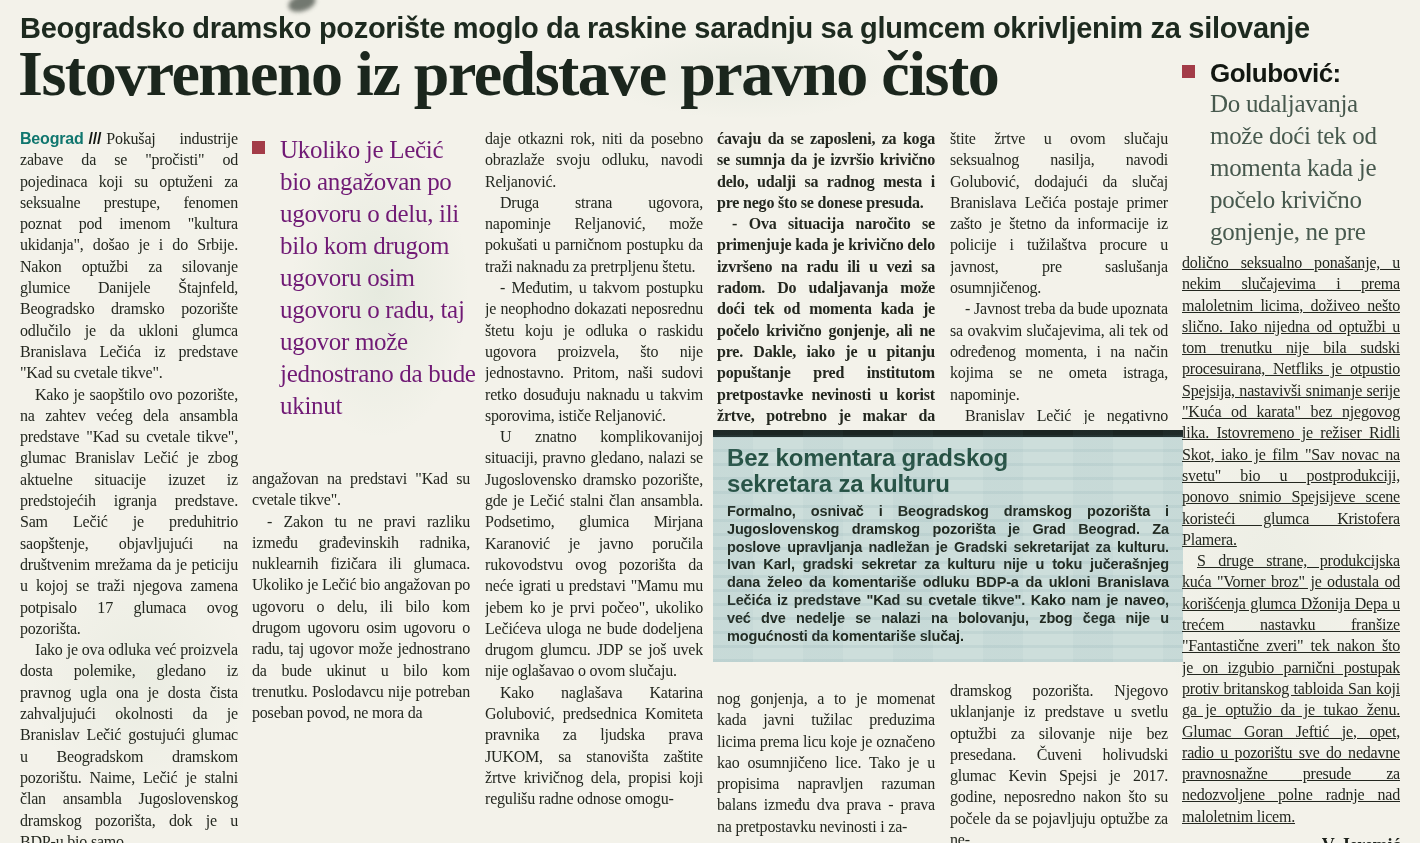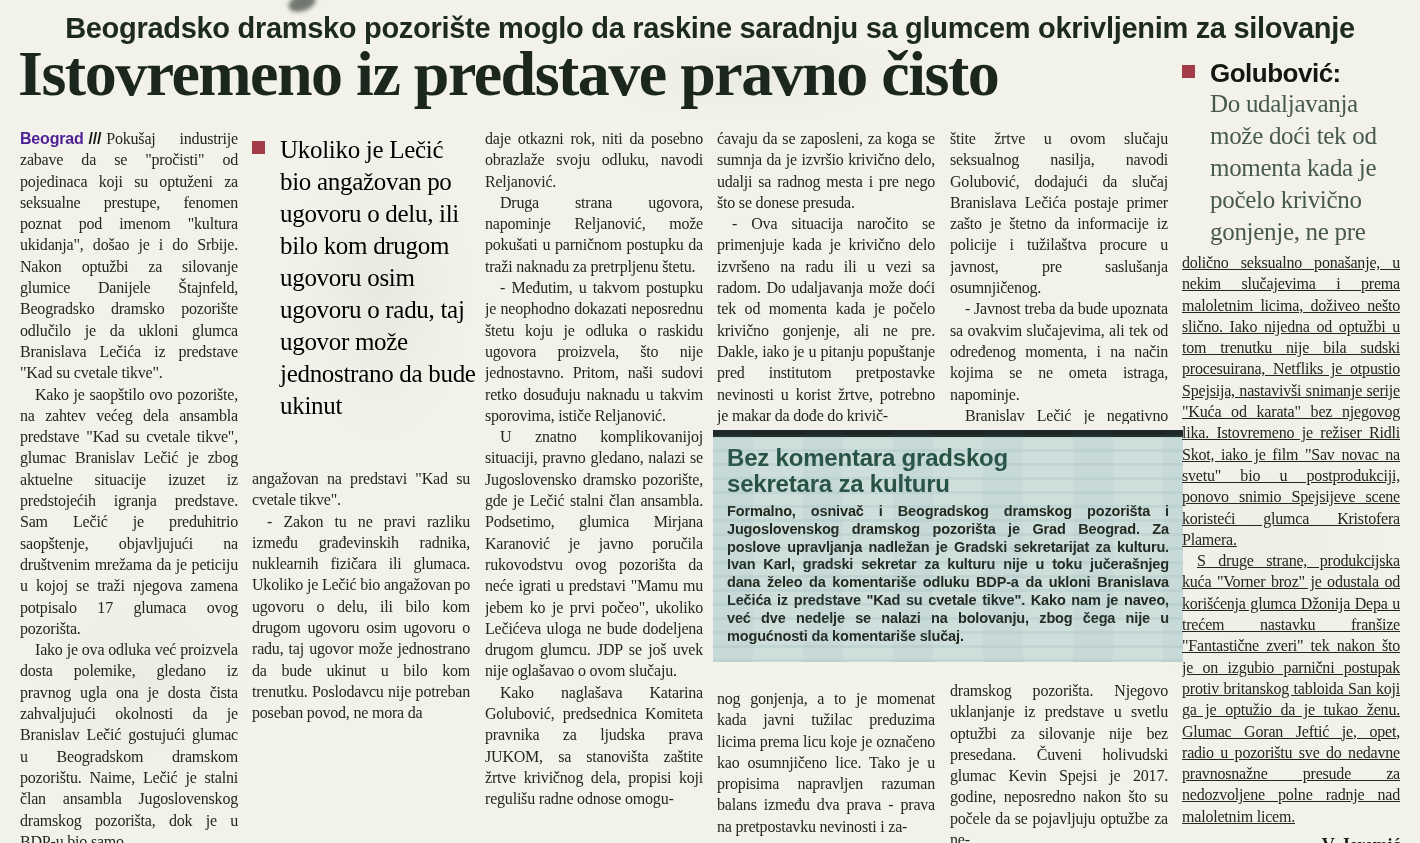--- a/index.html
+++ b/index.html
@@ -9,49 +9,49 @@
     position:relative;
     overflow:hidden;
     font-family:"Liberation Serif", serif;
     color:#23271f;
   }
   
   .kicker{
     position:absolute;left:20px;top:12px;width:1380px;
     font-family:"Liberation Sans", sans-serif;
     font-weight:bold;font-size:29px;line-height:32px;
-    color:#1d2a1f;letter-spacing:-0.3px;text-align:center;
+    color:#1d2a1f;letter-spacing:-0.3px;
   }
   .headline{
     position:absolute;left:18px;top:40px;width:1160px;margin:0;
     font-family:"Liberation Serif", serif;
     font-weight:bold;font-size:64px;line-height:68px;
     color:#1b261d;letter-spacing:-1.5px;
   }
   
   .col{
     position:absolute;width:218px;
     font-size:16px;line-height:21.3px;letter-spacing:-0.2px;
     text-align:justify;color:#23271f;
     overflow:hidden;
   }
   .bp{margin:0;text-indent:15px;}
   .bp.ni{text-indent:0;}
   .lede-loc{
     font-family:"Liberation Sans", sans-serif;
-    font-weight:bold;font-size:16px;color:#4c1d95;
+    font-weight:bold;font-size:16px;color:#0f766e;
   }
   .lede-sep{
     font-family:"Liberation Sans", sans-serif;
     font-weight:bold;color:#141712;margin:0 5px 0 5px;
   }
   .col1{left:20px;top:128px;height:715px;}
   .col2body{left:252px;top:468px;height:375px;}
   .col3{left:485px;top:128px;height:715px;}
-  .col4top{left:717px;top:128px;height:300px;}
+  .col4top{left:717px;top:128px;height:300px;font-weight:bold;}
   .col4bot{left:717px;top:688px;height:155px;}
   .col5top{left:950px;top:128px;height:296px;}
   .col5bot{left:950px;top:680px;height:163px;}
   .col6{left:1182px;top:252px;height:591px;text-decoration:underline;}
   
   .pullquote{position:absolute;padding-left:28px;}
   .pq-reljanovic{left:252px;top:134px;width:196px;}
   .pq-golubovic{left:1182px;top:58px;width:200px;}
   .bullet{
     position:absolute;left:0;top:7px;width:13px;height:13px;
@@ -59,21 +59,21 @@
   }
   .pq-label{
     font-family:"Liberation Sans", sans-serif;
     font-weight:bold;font-size:26px;line-height:30px;
     color:#121711;letter-spacing:-0.5px;
   }
   .pq-text{
     font-family:"Liberation Serif", serif;
     font-size:25px;line-height:32px;letter-spacing:-0.3px;
   }
-  .pq-reljanovic .pq-text{color:#000000;}
+  .pq-reljanovic .pq-text{color:#701a75;}
   .pq-golubovic .pq-text{color:#47594e;}
   
   .infobox{
     position:absolute;left:713px;top:430px;width:470px;height:232px;
     background:#cddedb;
   }
   .infobox-bar{height:7px;background:#1b2522;}
   .infobox-inner{padding:8px 14px 0 14px;position:relative;}
   .infobox-title{
     font-family:"Liberation Sans", sans-serif;

